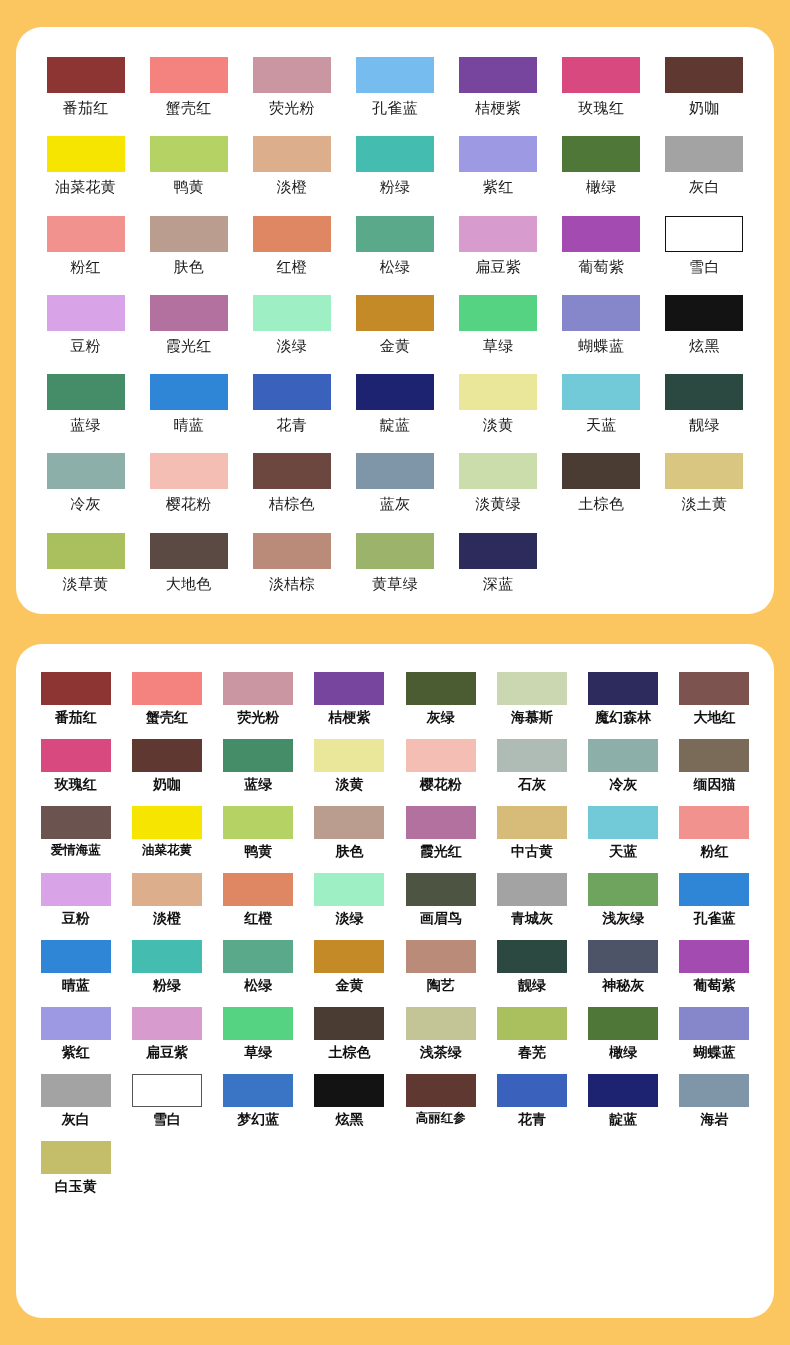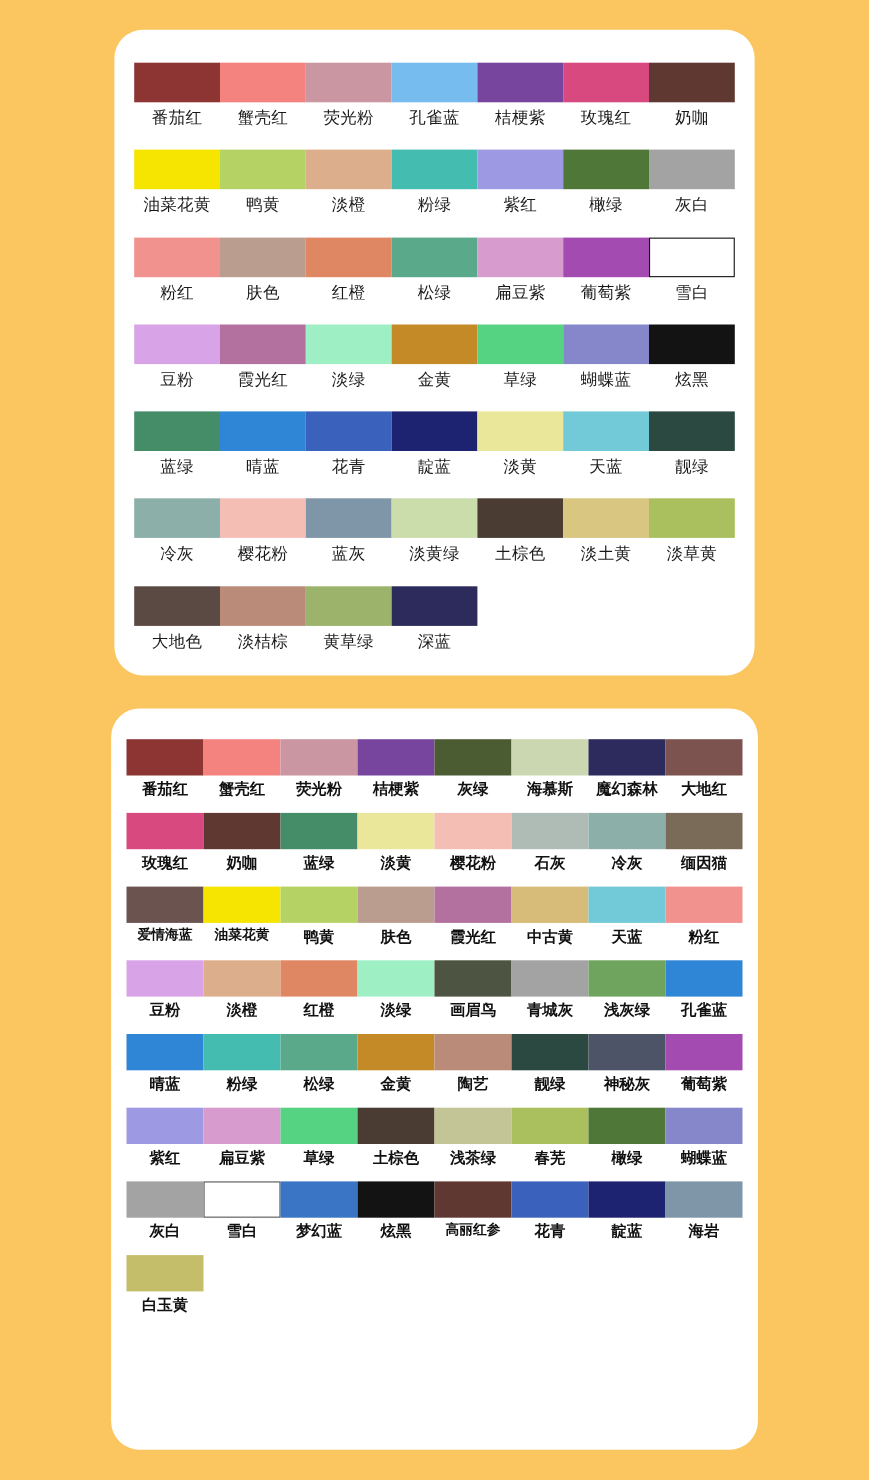--- a/index.html
+++ b/index.html
@@ -15,21 +15,20 @@
     overflow: hidden;
   }
   .page {
     width: 790px;
     height: 1345px;
     box-sizing: border-box;
     padding: 27px 16px;
     display: flex;
     flex-direction: column;
     gap: 30px;
-    align-items: center;
   }
   .card {
     background: #FFFFFF;
     border-radius: 26px;
     box-sizing: border-box;
   }
   
   #card-one {
     padding: 30px 18px 22px 18px;
   }
@@ -251,20 +250,24 @@
         </div>
         <div class="cell">
           <div class="swatch" style="background: rgb(141, 175, 169);"></div>
           <div class="label">冷灰</div>
         </div>
         <div class="cell">
           <div class="swatch" style="background: rgb(245, 190, 181);"></div>
           <div class="label">樱花粉</div>
         </div>
         <div class="cell">
+          <div class="swatch" style="background: rgb(108, 71, 64);"></div>
+          <div class="label">桔棕色</div>
+        </div>
+        <div class="cell">
           <div class="swatch" style="background: rgb(126, 150, 167);"></div>
           <div class="label">蓝灰</div>
         </div>
         <div class="cell">
           <div class="swatch" style="background: rgb(203, 221, 171);"></div>
           <div class="label">淡黄绿</div>
         </div>
         <div class="cell">
           <div class="swatch" style="background: rgb(74, 59, 51);"></div>
           <div class="label">土棕色</div>

